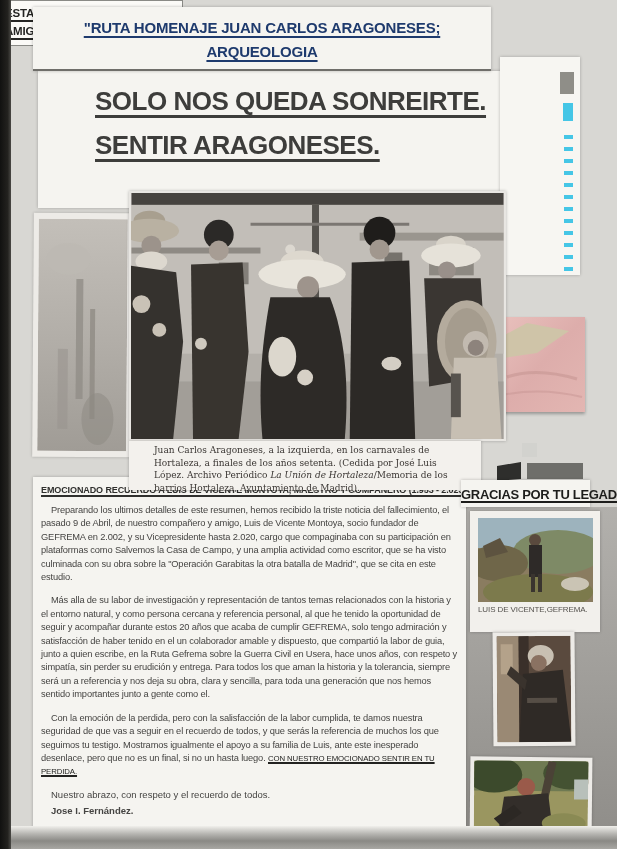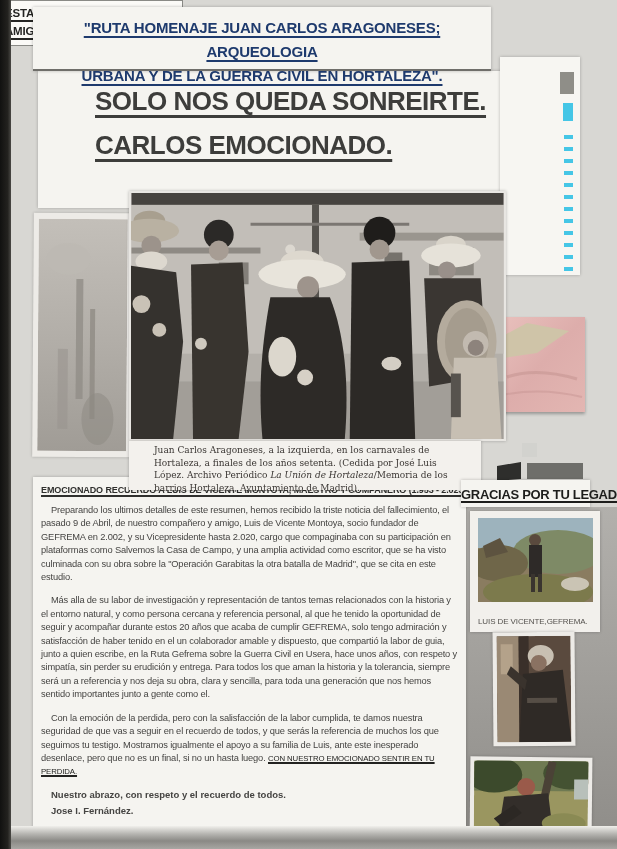--- a/index.html
+++ b/index.html
@@ -36,30 +36,30 @@
   .gray-square{position:absolute;left:522px;top:443px;width:15px;height:14px;background:#d2d2ce;z-index:2;}
   .dark-rect{position:absolute;left:527px;top:463px;width:56px;height:16px;background:#6e6e6a;z-index:2;}
   .black-wedge{position:absolute;left:497px;top:462px;width:24px;height:20px;z-index:2;}
 
   
   .obituary-panel{left:33px;top:477px;width:433px;height:356px;padding:8px 8px;box-sizing:border-box;overflow:hidden;z-index:2;color:#454442;}
   .obituary-heading{font-size:9px;font-weight:bold;color:#2f2f2d;letter-spacing:-0.1px;white-space:nowrap;
     text-decoration:underline;text-decoration-thickness:1.5px;text-underline-offset:2px;margin-bottom:9px;}
   .obituary-p{font-size:9.3px;font-weight:normal;letter-spacing:-0.15px;line-height:13.4px;text-indent:10px;margin:0 0 10px 0;}
   .condolence-note{font-size:7.8px;color:#222220;text-decoration:underline;text-decoration-thickness:1.5px;letter-spacing:-0.1px;}
-  .closing-line{font-size:9.5px;font-weight:bold;text-indent:10px;margin-top:4px;}
+  .closing-line{font-size:9.5px;font-weight:normal;text-indent:10px;margin-top:4px;}
   .signature{font-size:9.5px;font-weight:bold;text-indent:10px;margin-top:5px;}
 
   
   .legacy-banner{left:461px;top:480px;width:129px;height:27px;text-align:center;padding-top:5px;box-sizing:border-box;z-index:3;}
   .legacy-text{font-size:13px;font-weight:bold;color:#1d1d1b;letter-spacing:-0.3px;white-space:nowrap;
     text-decoration:underline;text-decoration-thickness:2px;text-underline-offset:2px;}
   .gray-panel{position:absolute;left:463px;top:507px;width:154px;height:342px;background:linear-gradient(#b2b0ac,#8e8c88);z-index:1;}
   .photo1-frame{left:470px;top:511px;width:130px;height:121px;background:#f2f0ec;padding:7px 7px 0 8px;box-sizing:border-box;z-index:2;}
-  .photo1-caption{font-size:8px;color:#55524e;margin-top:15px;letter-spacing:-0.1px;white-space:nowrap;}
+  .photo1-caption{font-size:8px;color:#55524e;margin-top:3px;letter-spacing:-0.1px;white-space:nowrap;}
   .photo2-frame{left:493px;top:632px;width:82px;height:114px;background:#edebe7;padding:4px;box-sizing:border-box;z-index:2;transform:rotate(-.5deg);}
   .photo3-frame{left:470px;top:757px;width:122px;height:84px;background:#edebe7;padding:4px;box-sizing:border-box;z-index:2;transform:rotate(.6deg);}
 
   
   .tribute-box{left:283px;top:785px;width:183px;height:46px;background:#fbfaf7;border:1px solid #8a8a86;padding:3px 4px;box-sizing:border-box;z-index:6;}
   .tribute-line{font-size:11.5px;font-weight:bold;color:#252523;letter-spacing:-0.2px;line-height:18px;white-space:nowrap;
     text-decoration:underline;text-decoration-thickness:2px;text-underline-offset:3px;}
 
   svg{display:block;}
 </style>
@@ -67,26 +67,25 @@
 <body>
 
 <div id="scan">
 
   <div class="edge-left"></div>
   <div class="edge-bottom"></div>
   <div class="top-right-gray"></div>
 
   <div class="paper title-banner">
     <div class="title-line">"RUTA HOMENAJE JUAN CARLOS ARAGONESES; ARQUEOLOGIA</div>
-    <div class="title-line">URBANA Y DE LA GUERRA CIVIL EN HORTALEZA".</div>
   </div>
 
   <div class="paper headline-banner">
     <div class="headline-line">SOLO NOS QUEDA SONREIRTE.</div>
-    <div class="headline-line">CARLOS EMOCIONADO.</div>
+    <div class="headline-line">SENTIR ARAGONESES.</div>
   </div>
 
   <div class="paper left-photo-frame">
     <svg width="89" height="232" viewBox="0 0 89 232">
       <defs>
         <linearGradient id="lg1" x1="0" y1="0" x2="0" y2="1">
           <stop offset="0" stop-color="#c3bfb9"></stop>
             <stop offset=".55" stop-color="#b1ada7"></stop>
             <stop offset="1" stop-color="#a09c96"></stop>
         </linearGradient>

